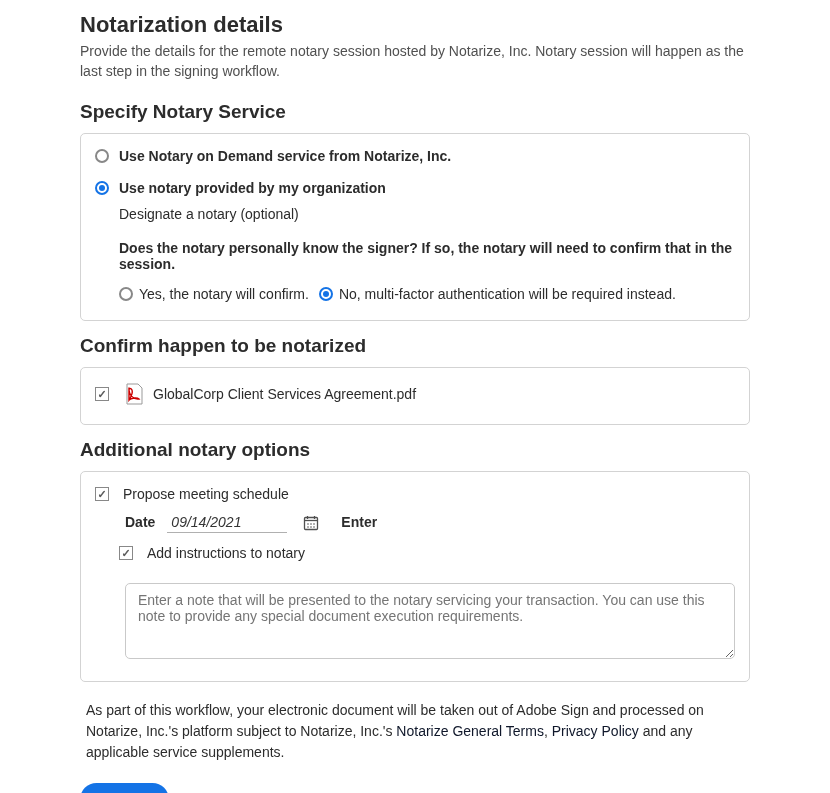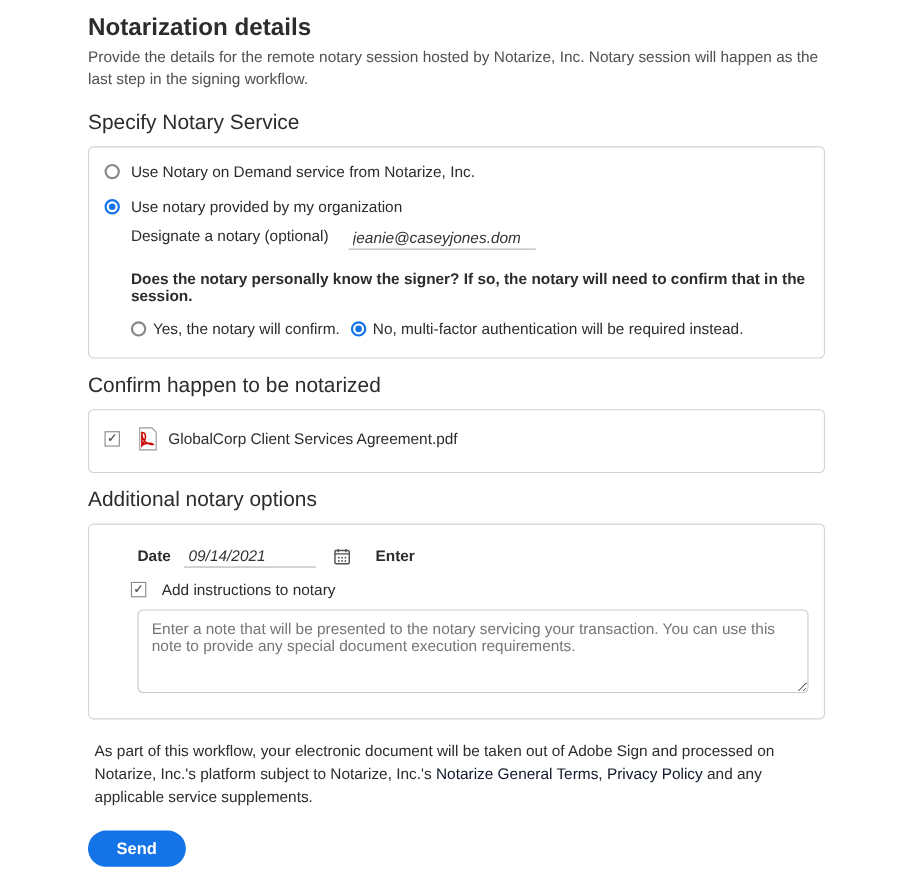--- a/index.html
+++ b/index.html
@@ -18,36 +18,37 @@
     color: #2c2c2c;
   }
   .subtitle {
     font-size: 14px;
     color: #505050;
     margin: 0 0 20px 0;
     line-height: 1.4;
   }
   h2 {
     font-size: 19px;
-    font-weight: 400;
+    font-weight: 700;
     margin: 14px 0 10px 0;
     color: #2c2c2c;
   }
   .panel {
     border: 1px solid #d3d3d3;
     border-radius: 5px;
     padding: 14px 14px 18px 14px;
     margin-bottom: 6px;
   }
   .radio-row {
     display: flex;
     align-items: center;
     margin-bottom: 16px;
     font-size: 14px;
     color: #2c2c2c;
+    font-weight: bold;
   }
   .radio-row:last-child { margin-bottom: 0; }
   .radio-outer {
     width: 14px;
     height: 14px;
     border: 2px solid #888;
     border-radius: 50%;
     margin-right: 10px;
     display: inline-flex;
     align-items: center;
@@ -59,23 +60,24 @@
     border-color: #1473e6;
   }
   .radio-inner {
     width: 6px;
     height: 6px;
     background: #1473e6;
     border-radius: 50%;
   }
   .designate-row {
     display: flex;
-    align-items: flex-start;
+    align-items: flex-end;
     margin: 6px 0 18px 24px;
     font-size: 14px;
+    gap: 28px;
   }
   .designate-label { margin-right: 18px; color: #2c2c2c; }
   .text-input {
     border: none;
     border-bottom: 1px solid #b0b0b0;
     font-size: 14px;
     font-style: italic;
     color: #333;
     padding: 2px 4px;
     width: 170px;
@@ -188,21 +190,20 @@
     <span>Use Notary on Demand service from Notarize, Inc.</span>
   </div>
   <div class="radio-row" style="margin-bottom:10px;">
     <span class="radio-outer selected">
         <span class="radio-inner"></span>
       </span>
     <span>Use notary provided by my organization</span>
   </div>
   <div class="designate-row">
     <span class="designate-label">Designate a notary (optional)</span>
-    <input class="text-input" type="text" value="jeanie@caseyjones.dom" style="">
   </div>
   <p class="question">Does the notary personally know the signer? If so, the notary will need to confirm that in the session.</p>
   <div class="inline-radios">
     <div class="inline-group">
       <span class="radio-outer"></span>
       <span>Yes, the notary will confirm.</span>
     </div>
     <div class="inline-group">
       <span class="radio-outer selected">
           <span class="radio-inner"></span>
@@ -221,40 +222,44 @@
         <path d="M4 2 L15 2 L19 6 L19 22 L4 22 Z" fill="#fff" stroke="#999" stroke-width="1"></path>
         <path d="M6 6 C6 10 6 16 6 18 C8 15 10 11 9 8 C8 6 6 6 6 8 C6 12 10 18 16 17 C14 15 8 16 6 18" fill="none" stroke="#c00" stroke-width="1.4" stroke-linecap="round"></path>
       </svg>
     </span>
     <span>GlobalCorp Client Services Agreement.pdf</span>
   </div>
 </div>
 
 <h2>Additional notary options</h2>
 <div class="panel">
+  <div class="opt-row">
+    <span class="checkbox checked"></span>
+    <span>Propose meeting schedule</span>
+  </div>
   <div class="schedule-row">
     <span class="label-bold">Date</span>
     <input class="text-input plain" style="font-style: italic;" type="text" value="09/14/2021">
     <span class="cal-icon">
       <svg width="16" height="16" viewBox="0 0 16 16">
         <rect x="1.5" y="2.5" width="13" height="12" rx="1" fill="none" stroke="#505050" stroke-width="1.3"></rect>
         <line x1="1.5" y1="5.5" x2="14.5" y2="5.5" stroke="#505050" stroke-width="1.3"></line>
         <line x1="4.5" y1="1" x2="4.5" y2="4" stroke="#505050" stroke-width="1.3"></line>
         <line x1="11.5" y1="1" x2="11.5" y2="4" stroke="#505050" stroke-width="1.3"></line>
         <circle cx="5" cy="9" r="0.8" fill="#505050"></circle>
           <circle cx="8" cy="9" r="0.8" fill="#505050"></circle>
           <circle cx="11" cy="9" r="0.8" fill="#505050"></circle>
         <circle cx="5" cy="12" r="0.8" fill="#505050"></circle>
           <circle cx="8" cy="12" r="0.8" fill="#505050"></circle>
           <circle cx="11" cy="12" r="0.8" fill="#505050"></circle>
       </svg>
     </span>
     <span class="label-bold">Enter</span>
   </div>
-  <div class="opt-row" style="margin-bottom:4px;padding-left:24px;">
+  <div class="opt-row" style="margin-bottom:16px;padding-left:24px;">
     <span class="checkbox checked"></span>
     <span>Add instructions to notary</span>
   </div>
   <textarea class="notes" placeholder="Enter a note that will be presented to the notary servicing your transaction. You can use this note to provide any special document execution requirements." style=""></textarea>
 </div>
 
 <p class="legal">
   <span>As part of this workflow, your electronic document will be taken out of Adobe Sign and processed on Notarize, Inc.'s platform subject to Notarize, Inc.'s </span><a>Notarize General Terms</a><span>, </span><a>Privacy Policy</a><span> and any applicable service supplements.</span>
 </p>
 

